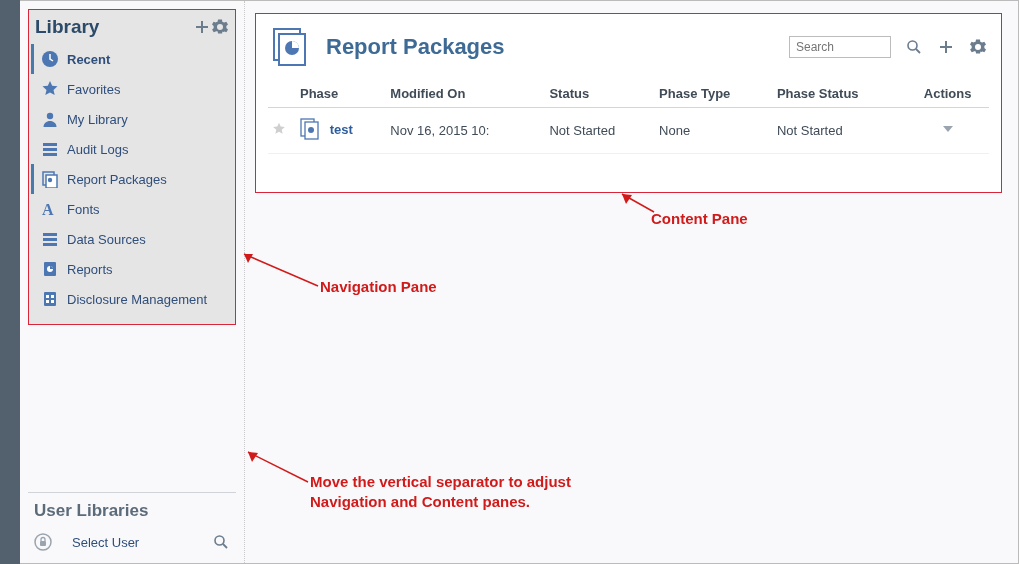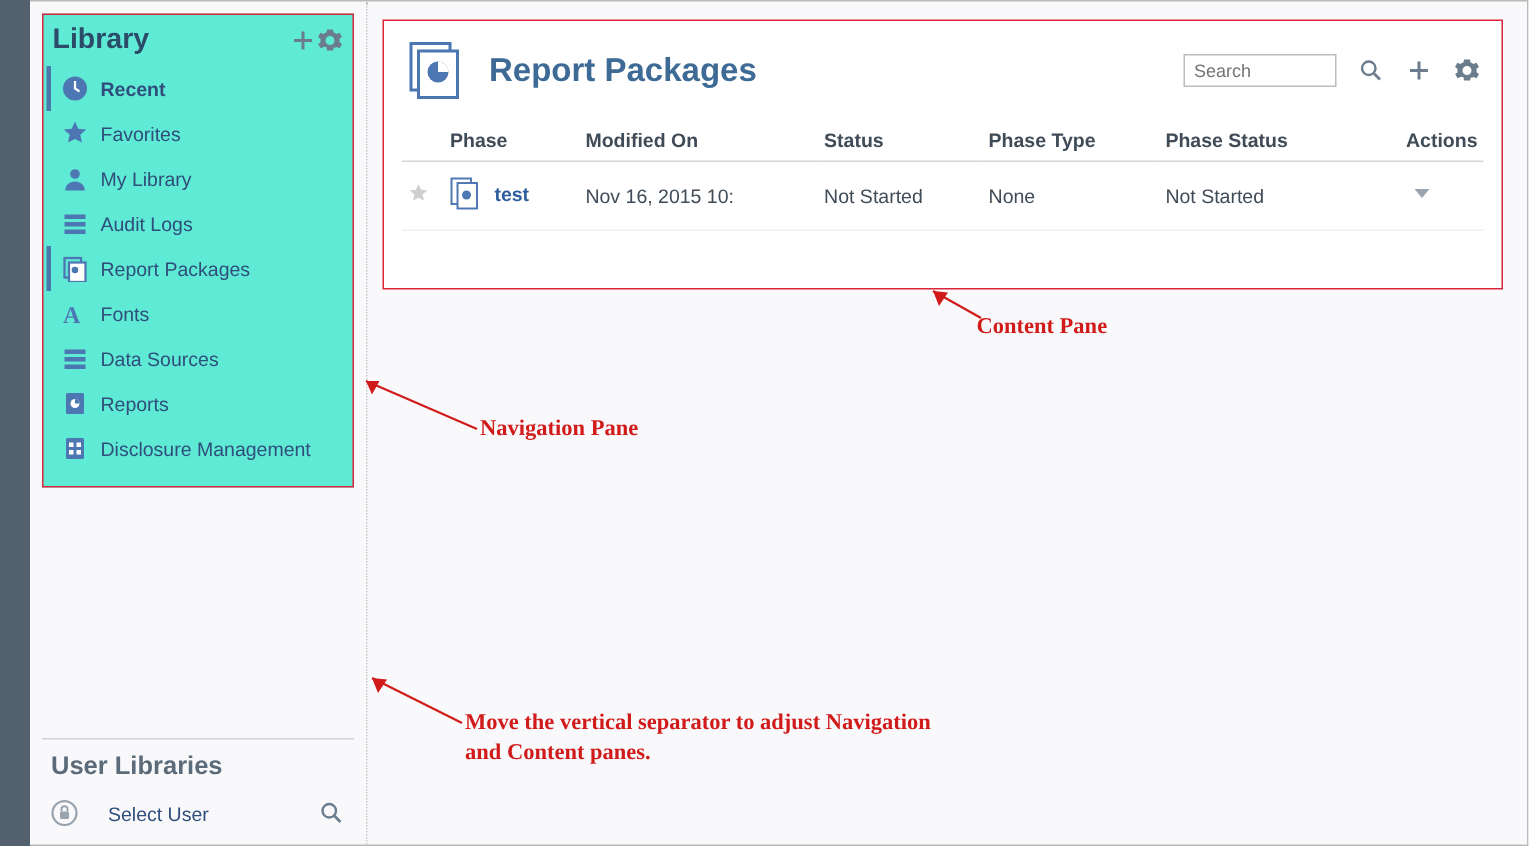--- a/index.html
+++ b/index.html
@@ -31,21 +31,21 @@
     width: 225px;
     padding: 8px;
     display: flex;
     flex-direction: column;
     border-right: 1px dotted #c9c9c9;
     position: relative;
   }
   .sidebar-box {
     border: 1px solid #d9253a; 
     padding: 4px 2px 10px 2px;
-    background: #5eead4;
+    background: #e5e5e5;
   }
   .sidebar-header {
     display: flex;
     align-items: center;
     padding: 2px 4px 6px 4px;
   }
   .sidebar-title {
     font-size: 19px;
     font-weight: 700;
     color: #2c4b68;
@@ -177,21 +177,21 @@
     display: inline-block;
     vertical-align: middle;
     margin-right: 6px;
   }
   
   .anno {
     position: absolute;
     color: #d11b1b;
     font-size: 15px;
     font-weight: 700;
-    font-family: Liberation Serif, serif;
+    font-family: Liberation Sans, sans-serif;
     white-space: nowrap;
   }
   svg.arrow { position: absolute; overflow: visible; pointer-events: none; }
 </style>
 </head>
 <body>
 
 <div class="edge"></div>
 <div class="shell">
 
@@ -354,21 +354,21 @@
 
       <table class="grid">
         <thead>
           <tr>
             <th class="star-cell"></th>
             <th>Phase</th>
             <th>Modified On</th>
             <th>Status</th>
             <th>Phase Type</th>
             <th>Phase Status</th>
-            <th style="text-align:right">Actions</th>
+            <th style="text-align:center">Actions</th>
           </tr>
         </thead>
         <tbody>
           <tr>
             <td class="star-cell">
               <svg width="14" height="14" viewBox="0 0 18 18">
                   <path fill="#cfcfcf" d="M9 1l2.2 4.8 5.3.5-4 3.6 1.2 5.1L9 12.6 4.3 15l1.2-5.1-4-3.6 5.3-.5z"></path>
                 </svg>
             </td>
             <td class="name-cell">

